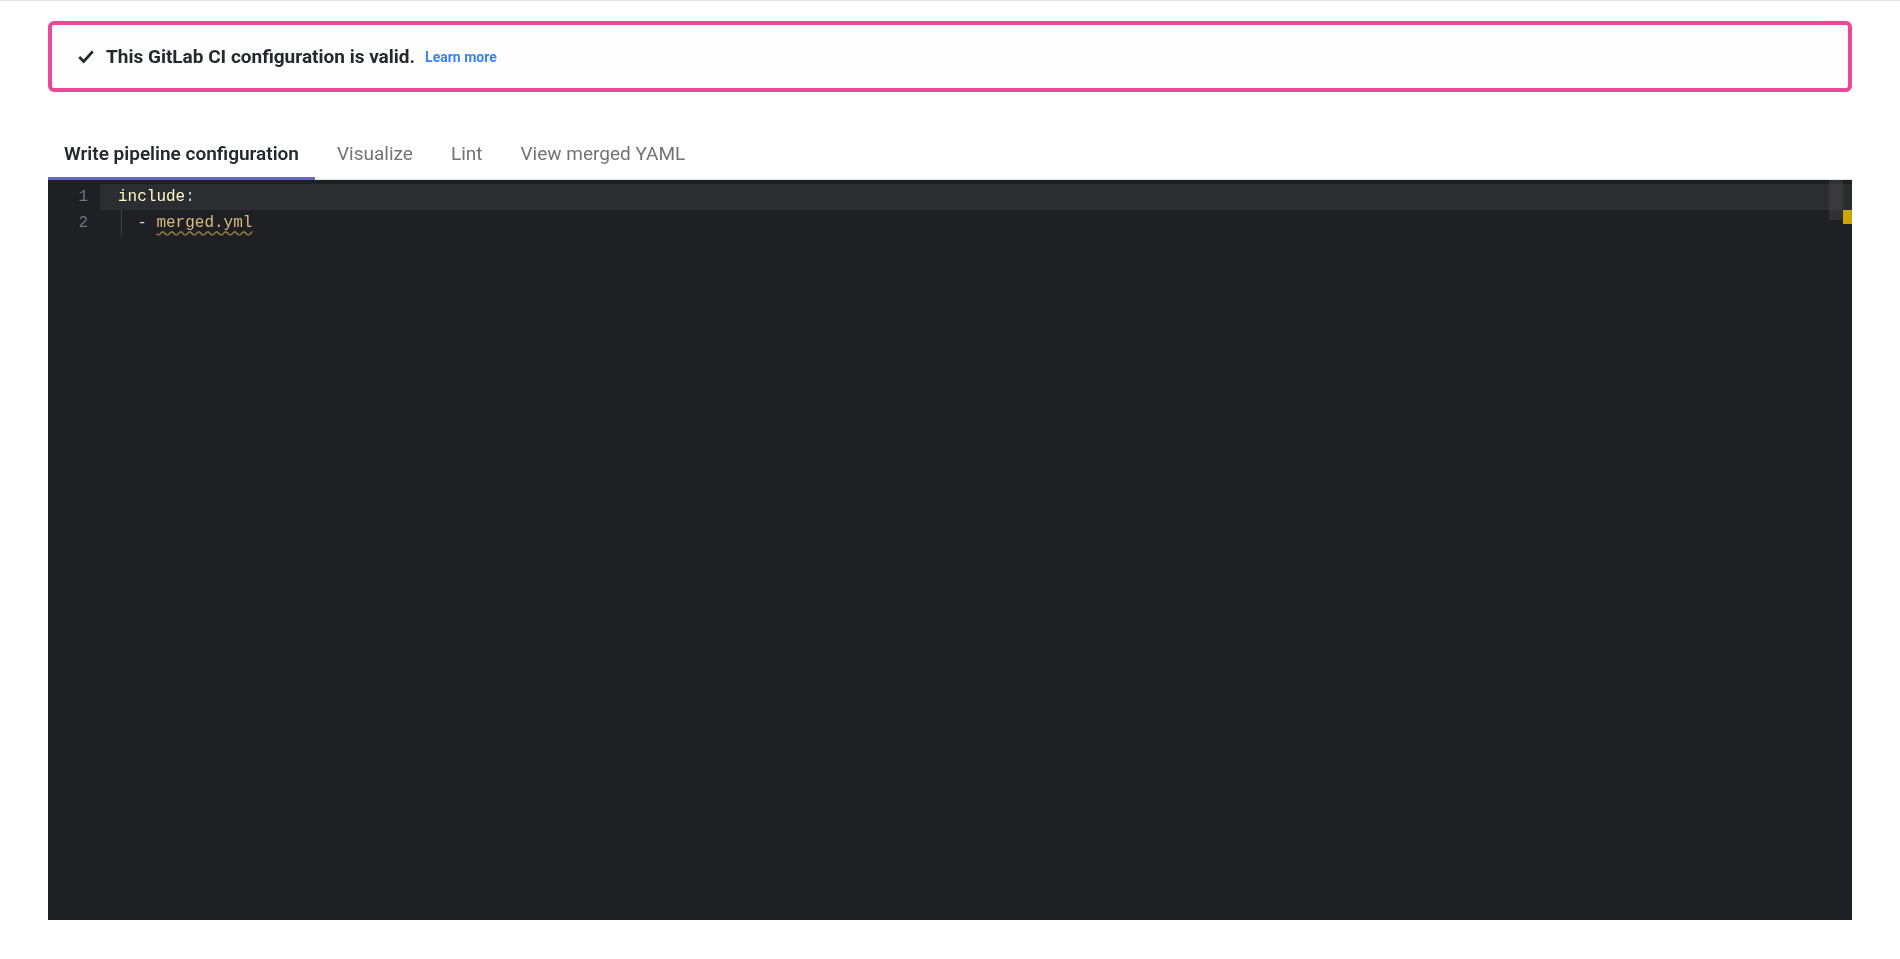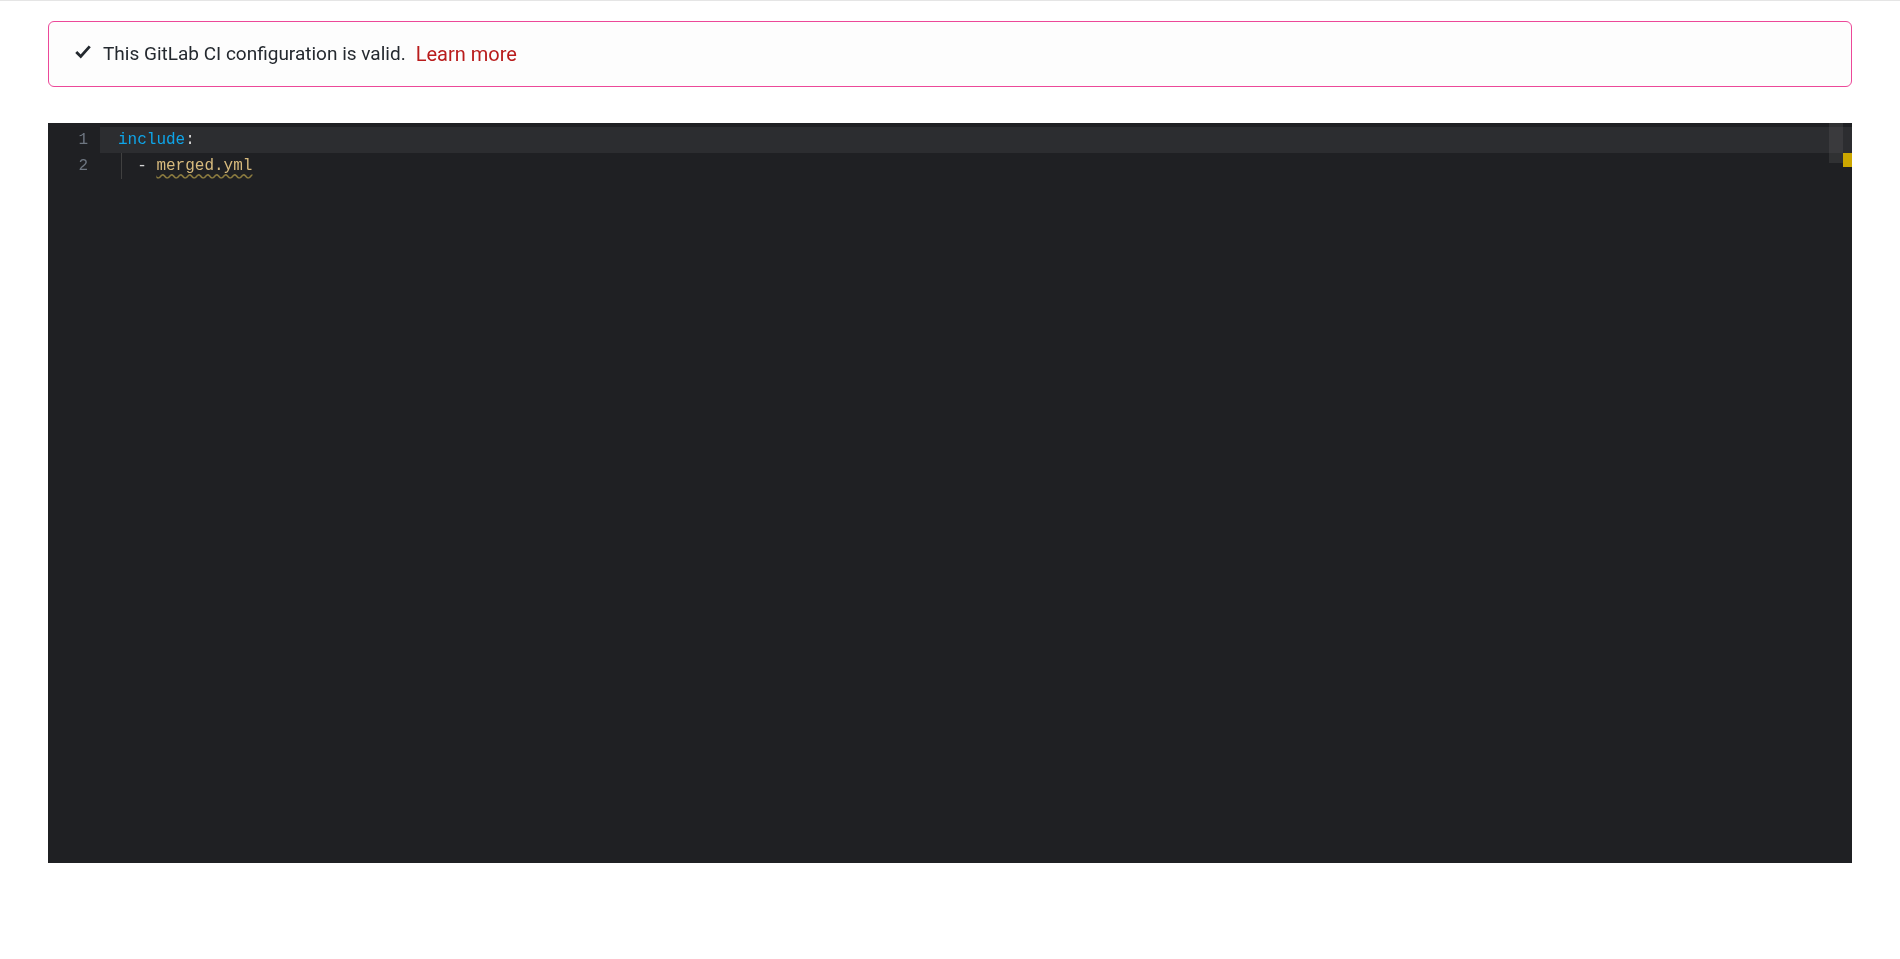--- a/index.html
+++ b/index.html
@@ -14,27 +14,29 @@
       font-size: 18px;
     }
     .container {
       padding: 0 48px;
     }
     .top-divider {
       border-top: 1px solid #e5e5e5;
       margin-bottom: 20px;
     }
     .alert-box {
-      border: 1px solid #ec4899;
+      border: 4px solid #ec4899;
       border-radius: 6px;
       padding: 20px 24px;
       display: flex;
+      align-items: center;
       gap: 10px;
       background: #fdfdfd;
       margin-bottom: 36px;
+      font-weight: bold;
     }
     .checkmark-icon {
       width: 20px;
       height: 20px;
       display: inline-flex;
       align-items: center;
       justify-content: center;
       flex-shrink: 0;
     }
     .checkmark-icon svg {
@@ -42,24 +44,24 @@
       height: 18px;
       stroke: #24292f;
       stroke-width: 2.5;
       fill: none;
     }
     .alert-text {
       color: #24292f;
       font-size: 19px;
     }
     .learn-more {
-      color: #b91c1c;
+      color: #3b82f6;
       text-decoration: none;
       cursor: pointer;
-      font-size: 20px;
+      font-size: 14px;
     }
     .tabs {
       display: flex;
       gap: 38px;
       border-bottom: 1px solid #e5e5e5;
       padding: 0 16px;
     }
     .tab {
       padding: 14px 0;
       cursor: pointer;
@@ -117,21 +119,21 @@
     }
     .indent-guide {
       position: absolute;
       left: 21px;
       top: 0;
       bottom: 0;
       width: 1px;
       background: #404040;
     }
     .tok-key {
-      color: #0ea5e9;
+      color: #fef9c3;
     }
     .tok-punct {
       color: #d4d4d4;
     }
     .tok-dash {
       color: #d4d4d4;
     }
     .tok-value {
       color: #d7ba7d;
       text-decoration: underline wavy #8a7a3f;
@@ -164,20 +166,26 @@
   <div class="alert-box">
     <span class="checkmark-icon">
       <svg viewBox="0 0 16 16">
           <polyline points="2,8 6,12 14,3"></polyline>
         </svg>
     </span>
     <span class="alert-text">This GitLab CI configuration is valid.</span>
     <a class="learn-more">Learn more</a>
   </div>
 
+  <div class="tabs">
+    <div class="tab active">Write pipeline configuration</div>
+    <div class="tab">Visualize</div>
+    <div class="tab">Lint</div>
+    <div class="tab">View merged YAML</div>
+  </div>
 
   <div class="editor">
     <div class="gutter">
       <div class="gutter-line">1</div>
       <div class="gutter-line">2</div>
     </div>
     <div class="code-area">
       <div class="code-line active-line"><span class="tok-key">include</span><span class="tok-punct">:</span></div>
       <div class="code-line"><span class="indent-guide"></span>  <span class="tok-dash">- </span><span class="tok-value">merged.yml</span></div>
     </div>

